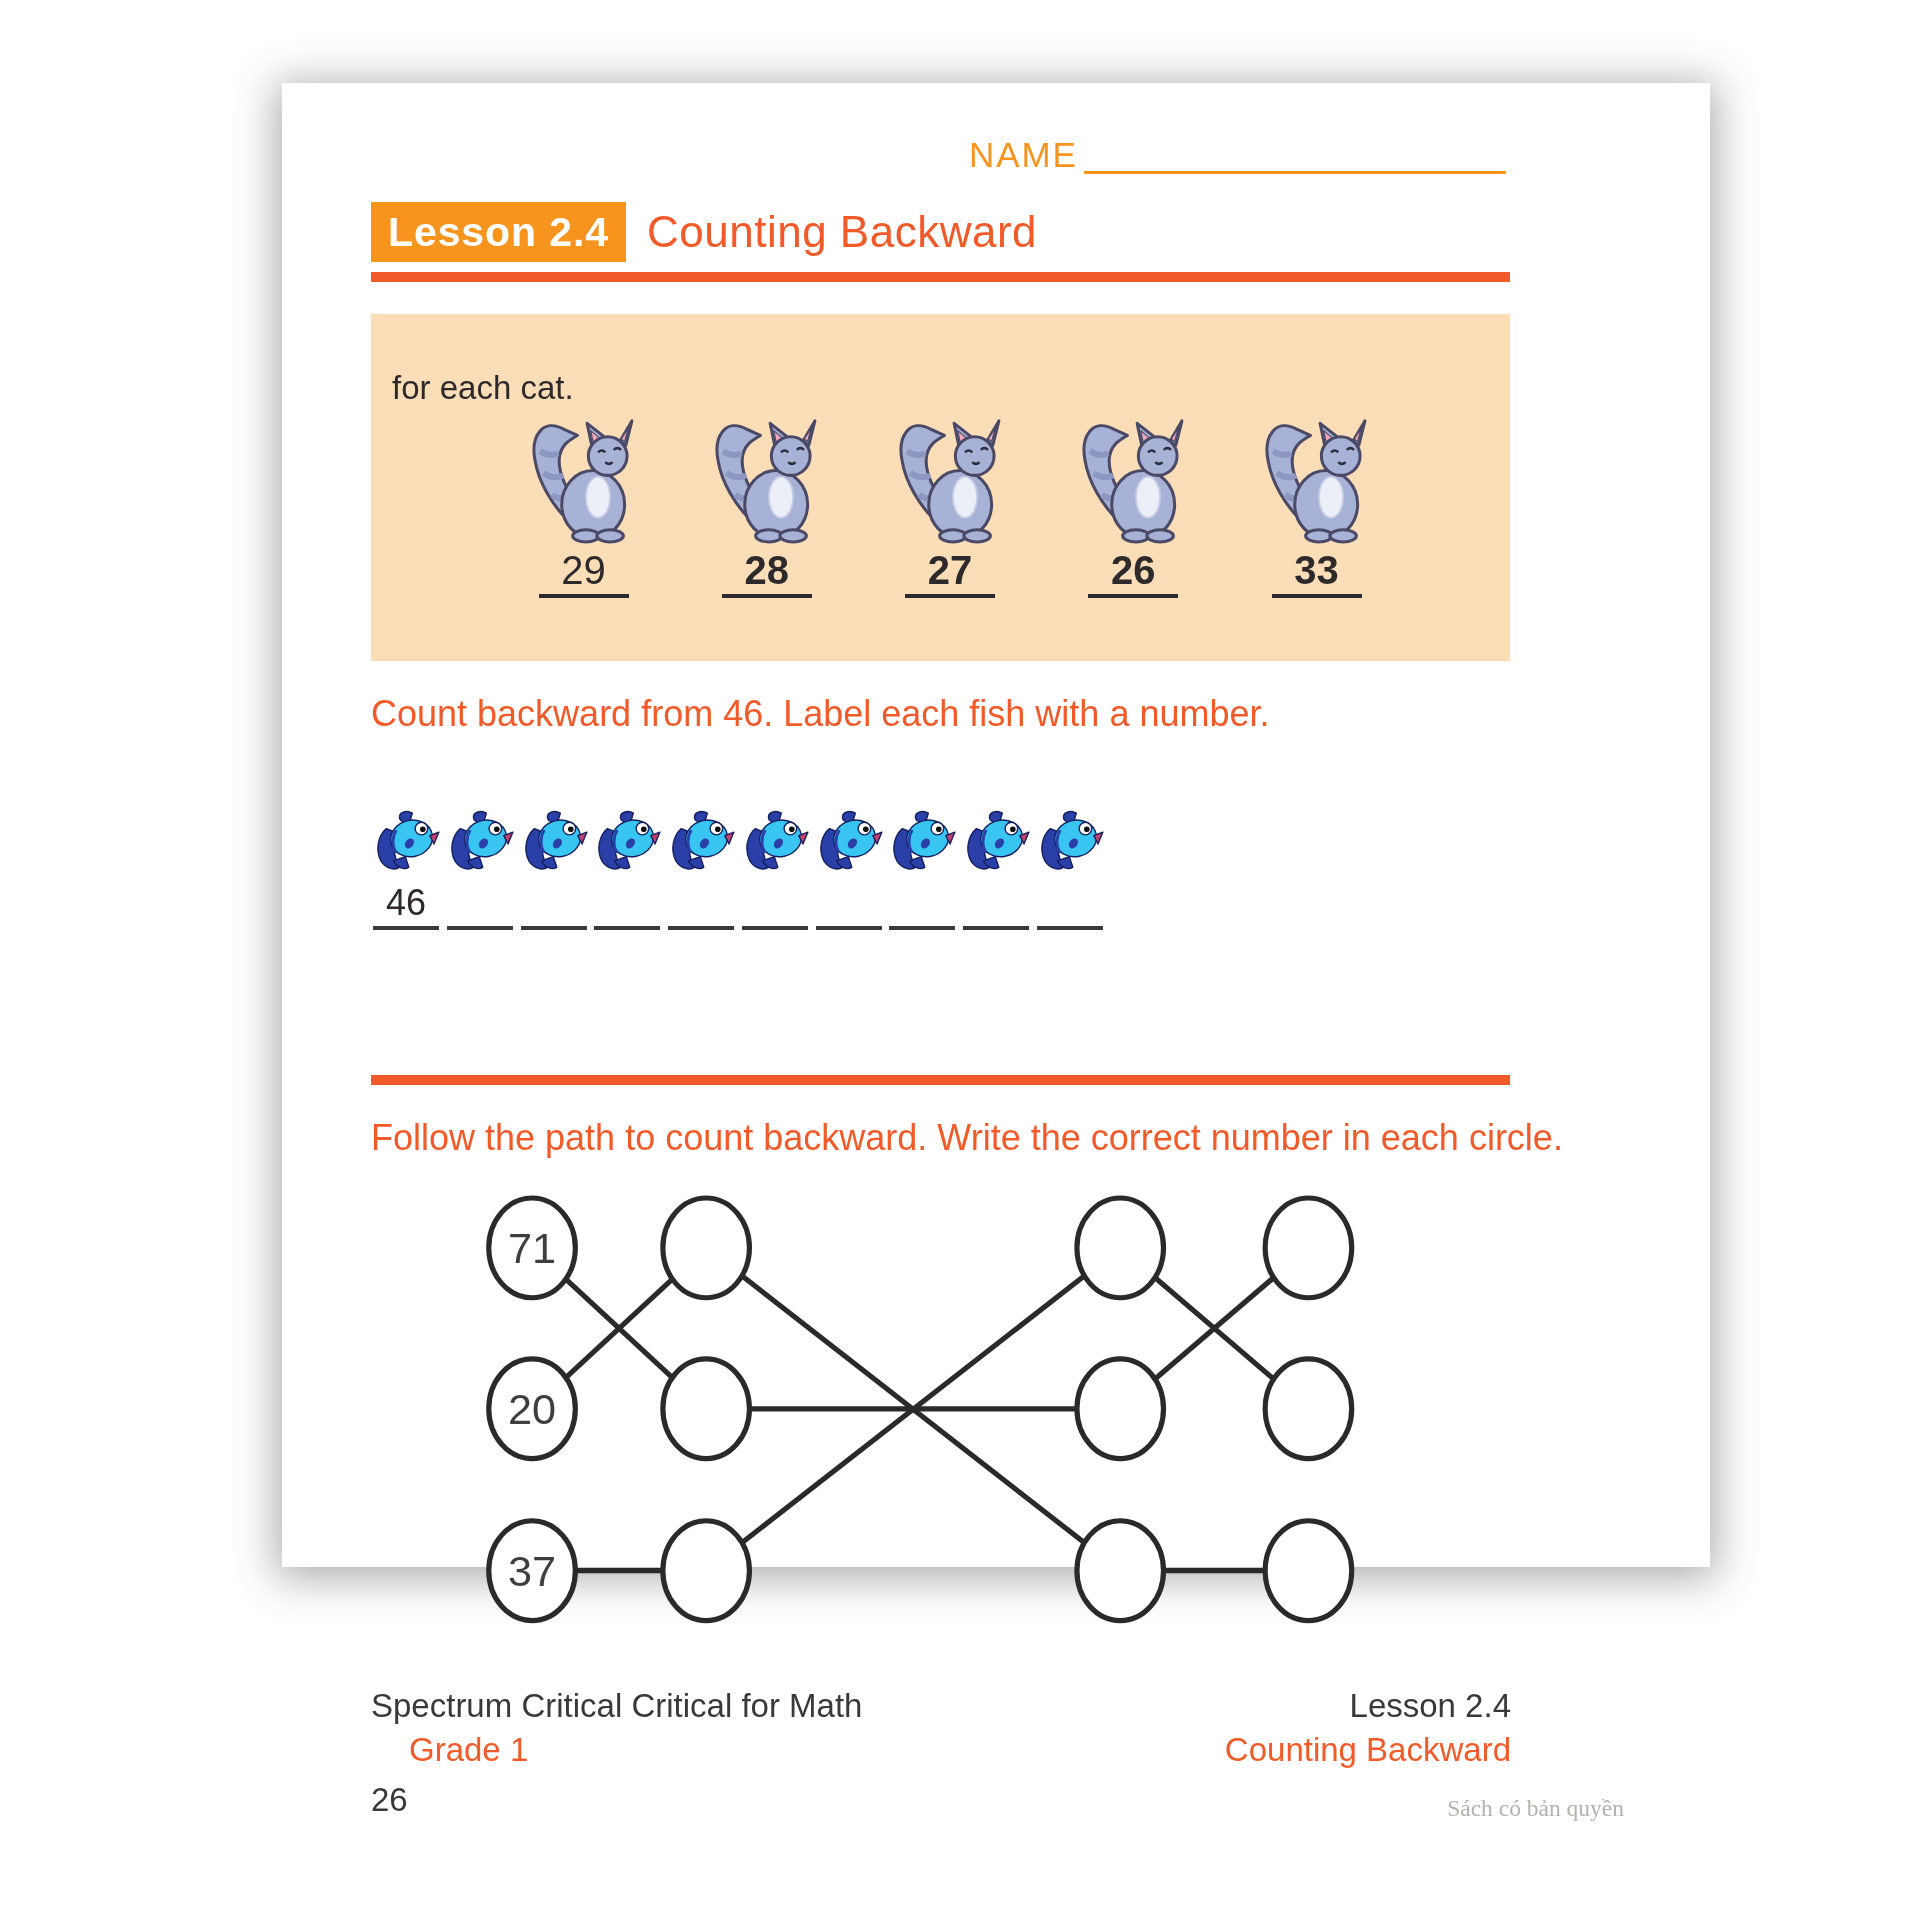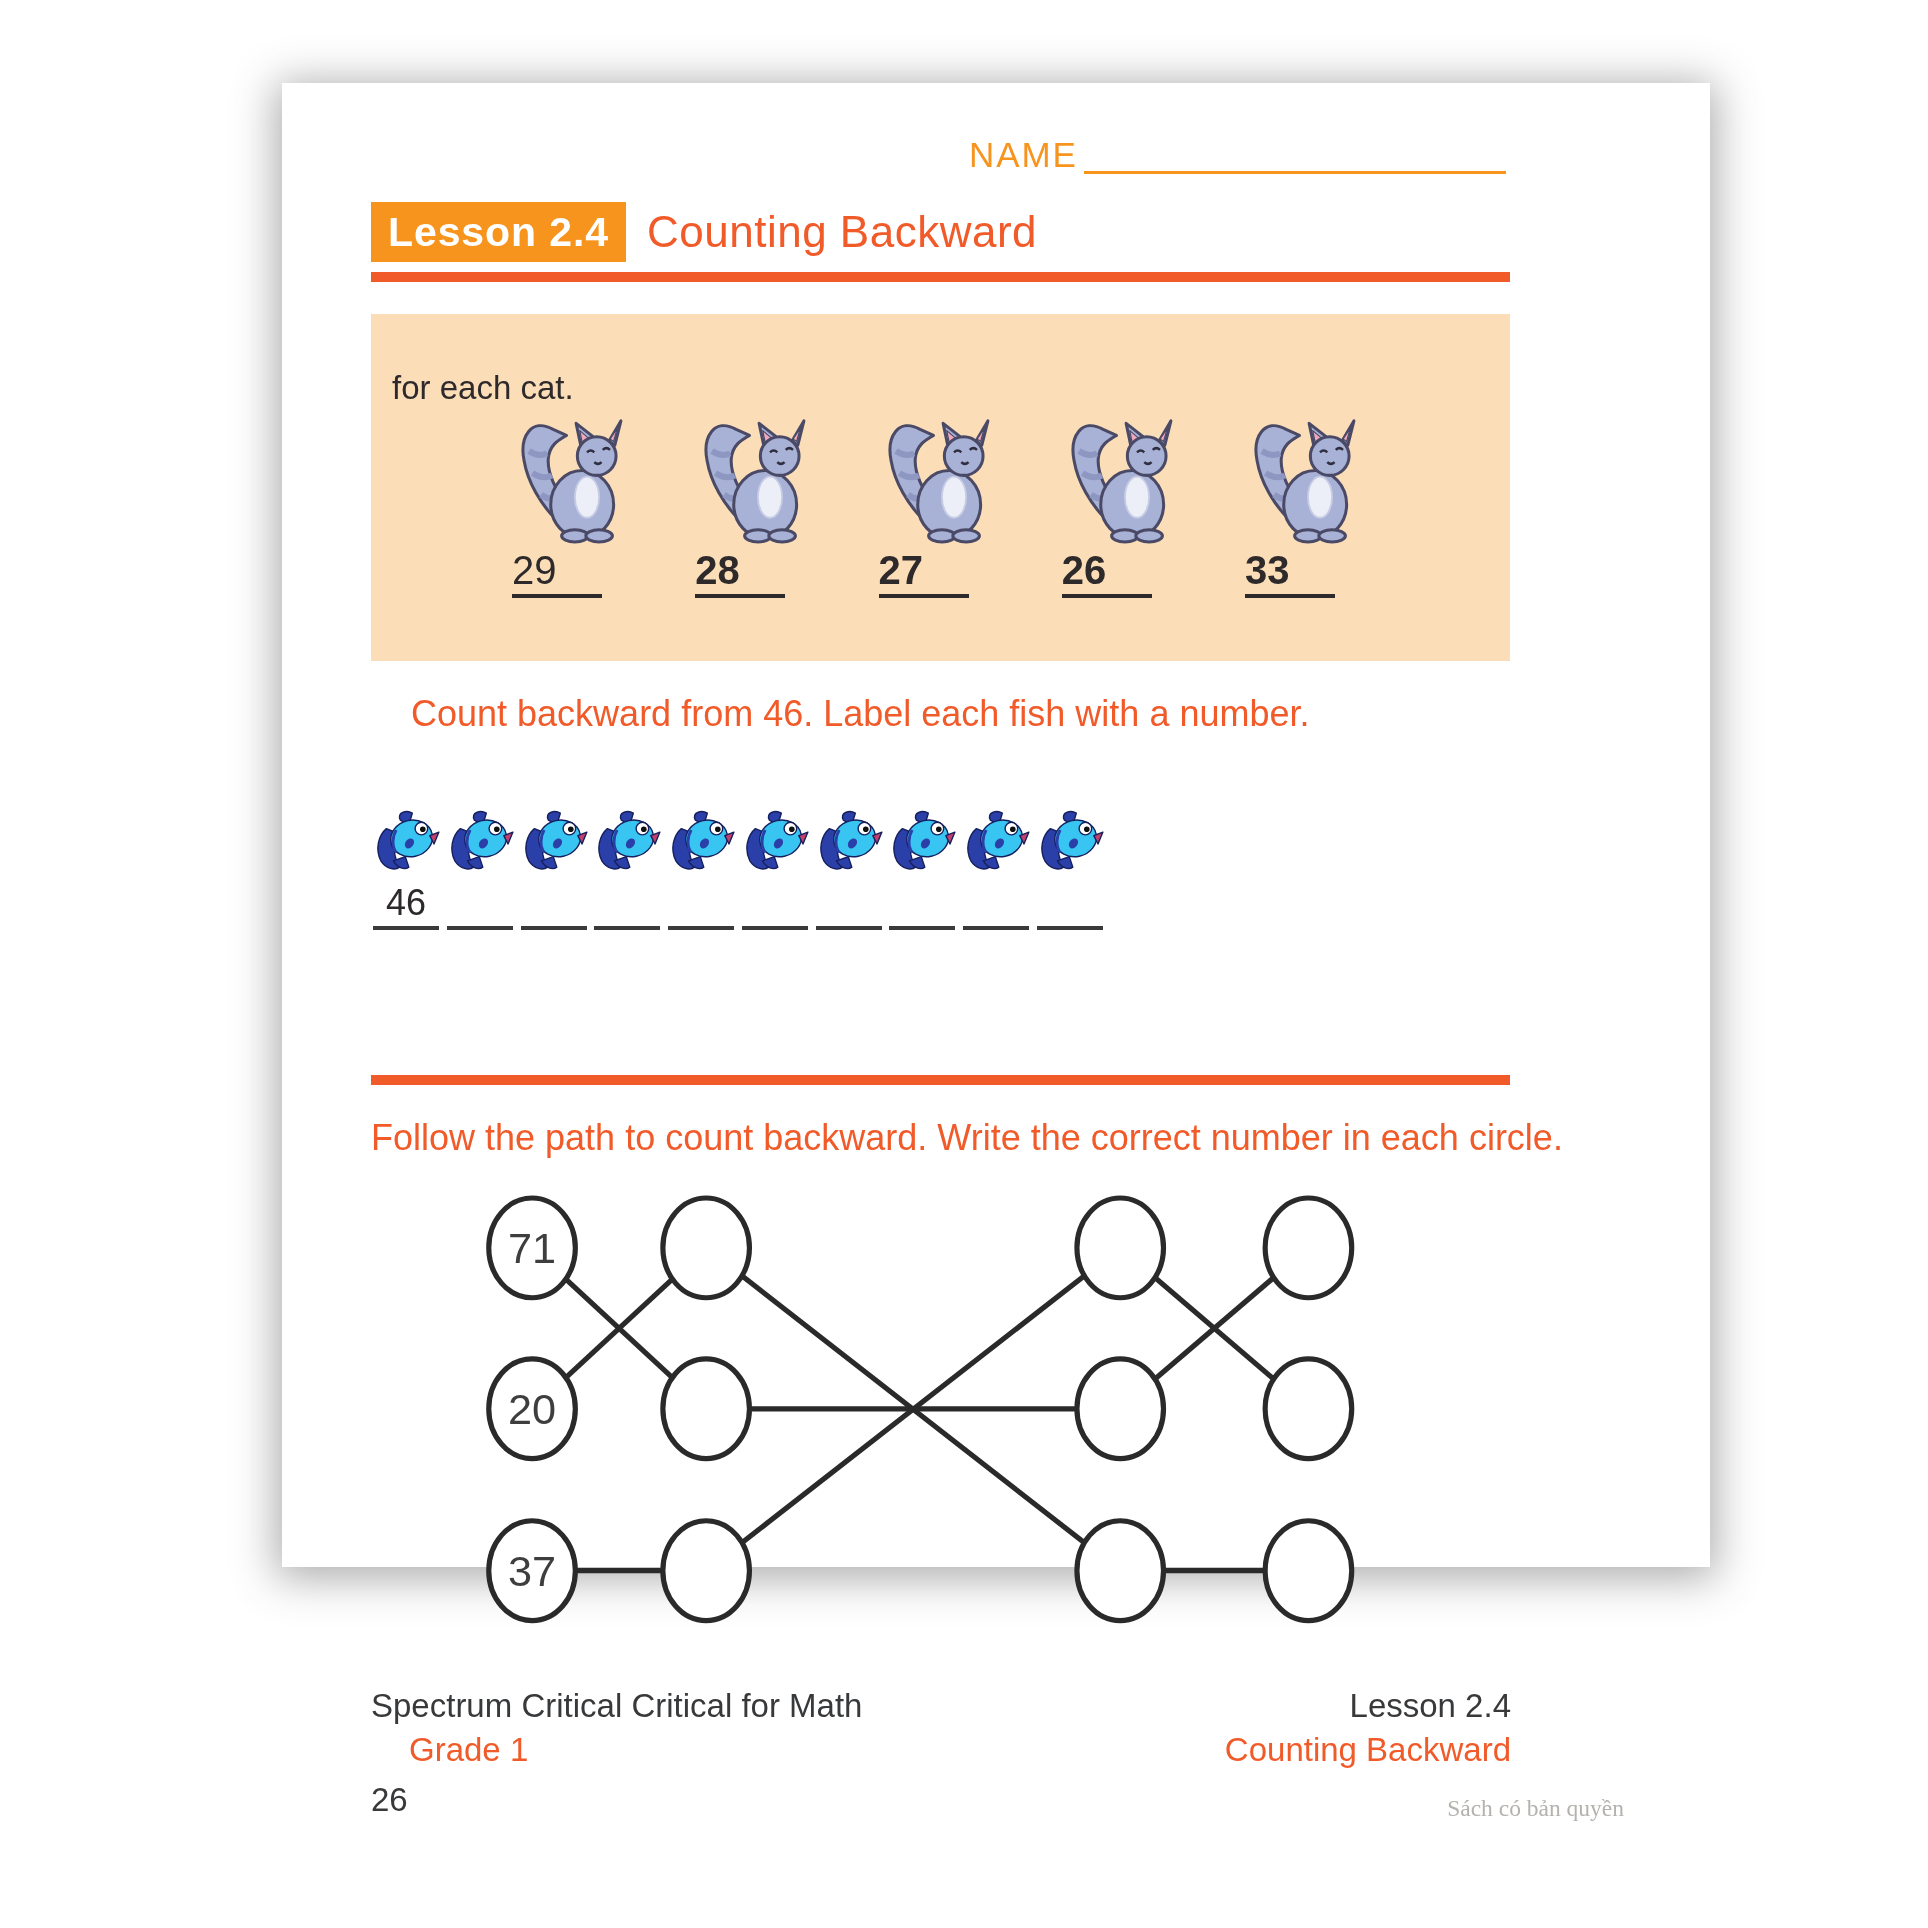--- a/index.html
+++ b/index.html
@@ -18,28 +18,28 @@
          color:#F15A29;font-size:44px;letter-spacing:0.5px;}
   .rule{position:absolute;left:89px;width:1139px;height:10.4px;background:#F15A29;}
   .rule1{top:189px;}
   .rule2{top:992px;}
   
   .example-box{position:absolute;left:89px;top:231px;width:1139px;height:347px;background:#FBDDB8;}
   .ex-text{position:absolute;left:21px;top:11.3px;width:1092px;font-size:33px;line-height:42px;
            color:#2E2A2B;}
   .cats-row{position:absolute;left:141px;top:98px;width:876px;display:flex;
             justify-content:space-between;}
-  .cat-cell{width:143px;display:flex;flex-direction:column;}
+  .cat-cell{width:143px;display:flex;flex-direction:column;align-items:center;}
   .cat-cell svg{width:121px;height:134px;}
   .cat-num{margin-top:3.8px;font-size:40px;color:#2E2A2B;line-height:41px;}
   .cat-num.bold{font-weight:bold;}
   .cat-line{width:90px;border-bottom:4.7px solid #2E2A2B;margin-top:2.8px;}
   
   .instr{position:absolute;left:89px;color:#F15A29;font-size:36px;}
-  .instr1{top:610px;margin-left:40px;}
+  .instr1{top:610px;}
   .instr2{top:1034px;}
   
   .fish-row{position:absolute;left:88px;top:716px;width:736px;display:flex;
             justify-content:space-between;}
   .fish-cell{width:72px;display:flex;flex-direction:column;align-items:center;}
   .fish-cell svg{width:70px;height:83px;}
   .fish-num{height:41px;font-size:36px;color:#2E2A2B;line-height:41px;}
   .fish-line{width:66px;border-bottom:4.7px solid #3A3A3A;margin-top:2.8px;}
   
   .watermark{position:absolute;left:422px;top:932px;transform:translateX(-50%);

